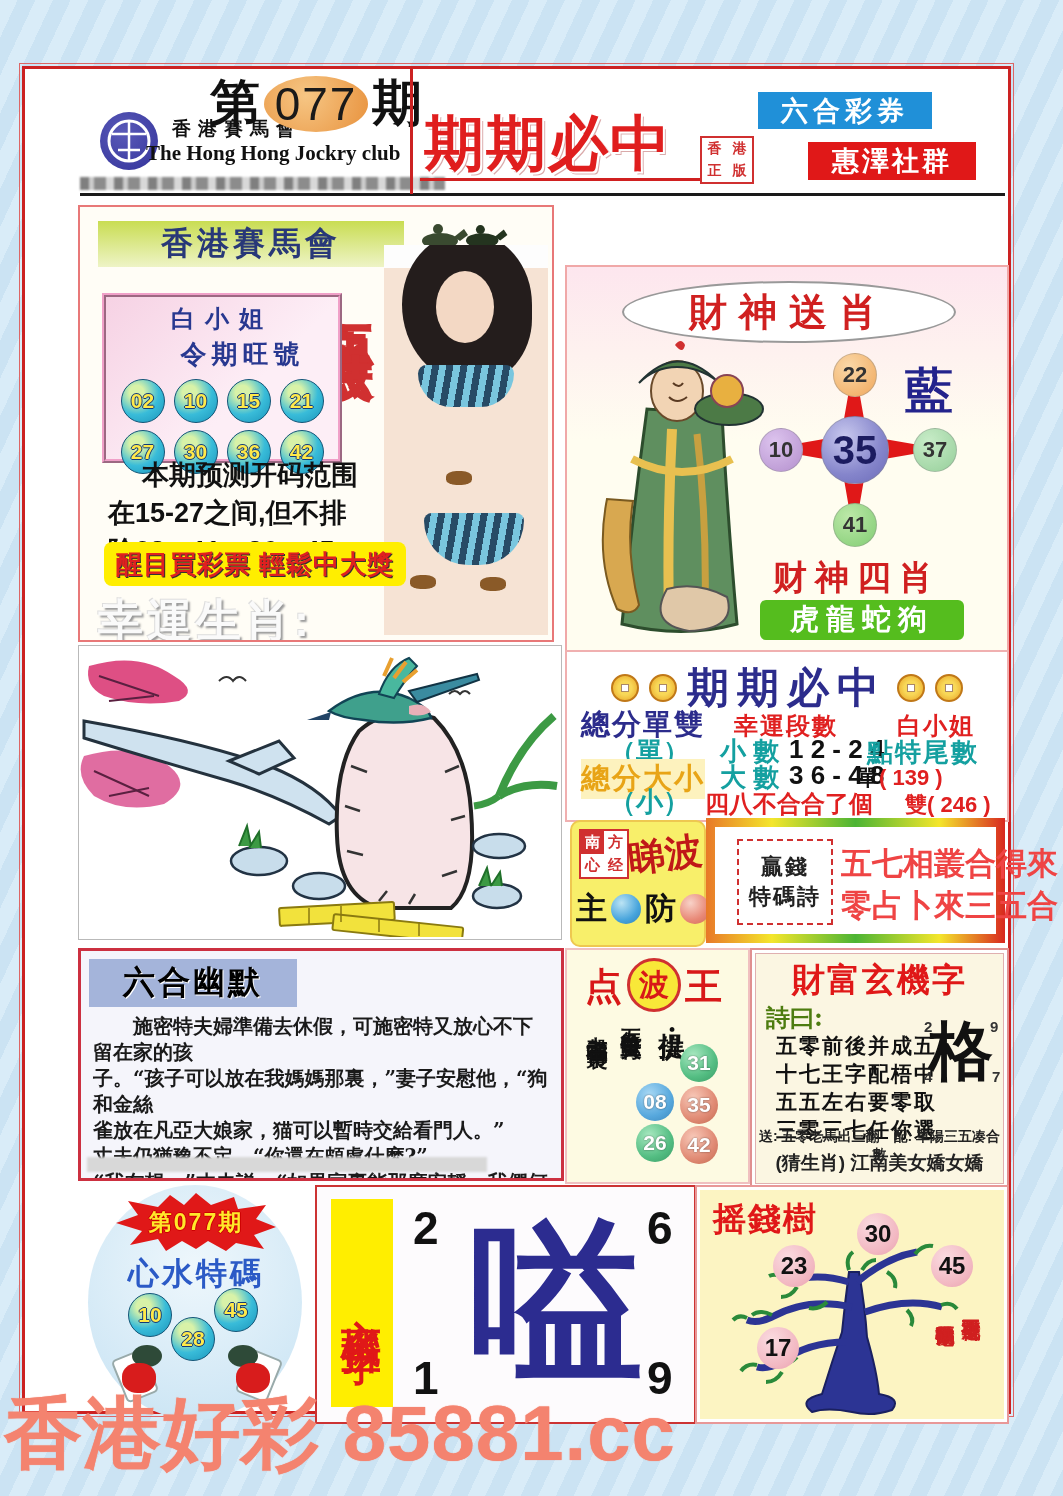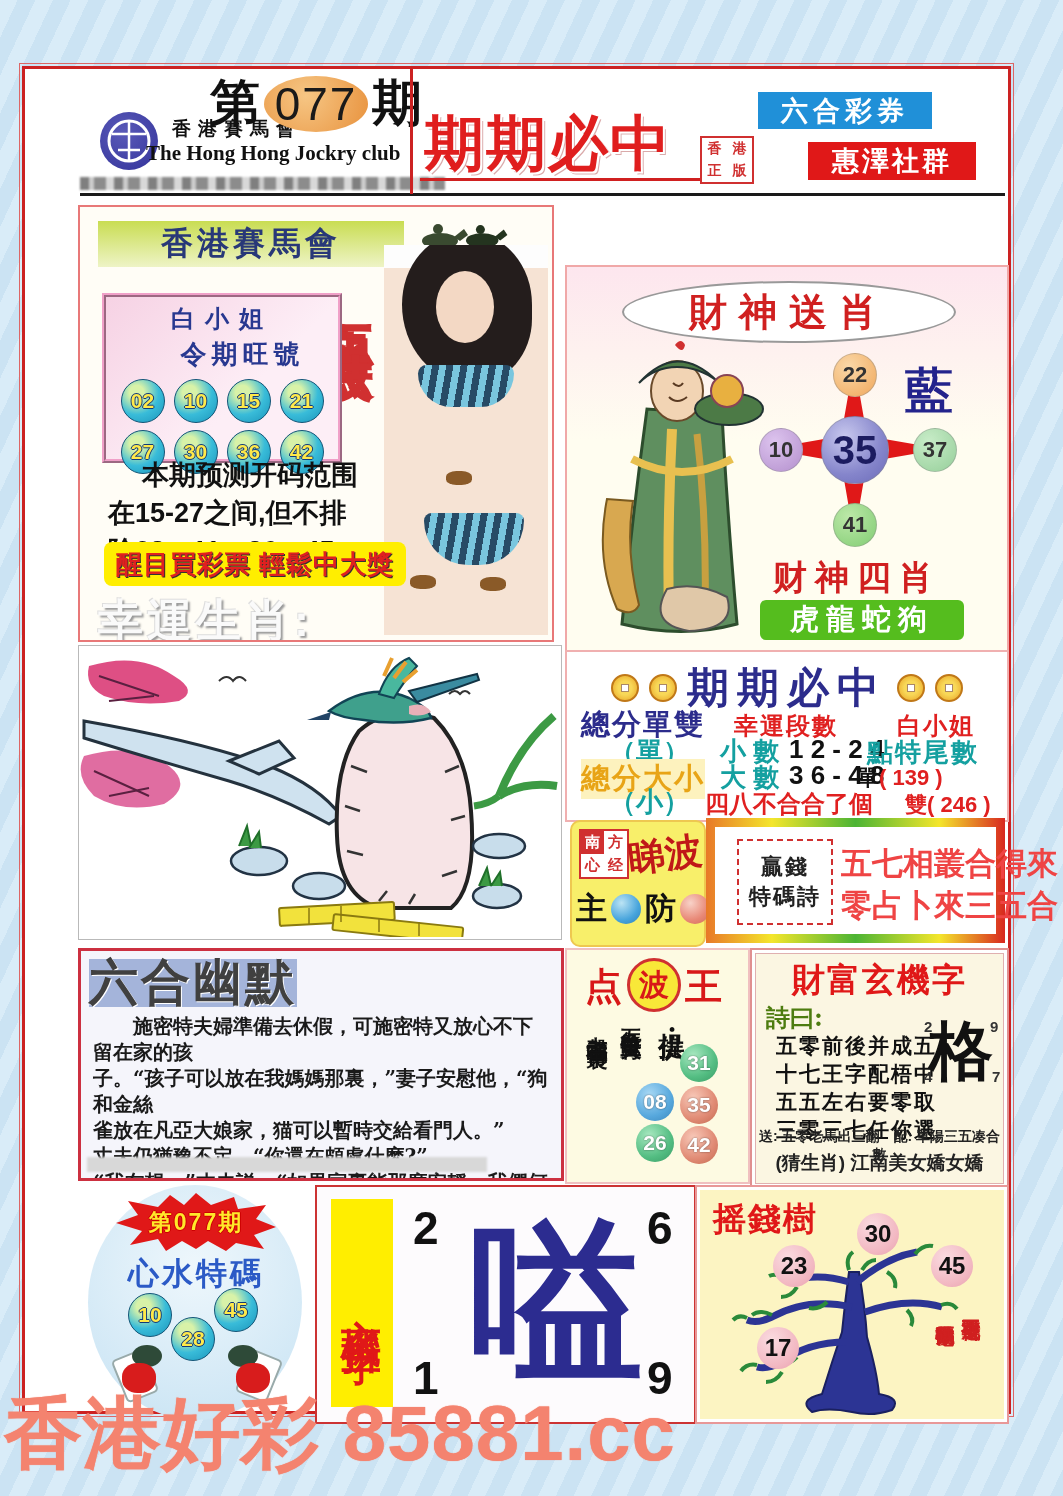--- a/index.html
+++ b/index.html
@@ -113,21 +113,21 @@
     background:linear-gradient(90deg,#e87828,#f4e62c 22%,#4cb434 50%,#f4e62c 78%,#d82820);}
   .poembox .inner{position:absolute;left:9px;top:9px;right:9px;bottom:9px;background:#fff;}
   .pb-label{position:absolute;left:22px;top:12px;width:92px;height:82px;border:2px dashed #d03030;
     display:flex;flex-direction:column;align-items:center;justify-content:center;}
   .pb-label div{font-size:22px;font-weight:900;color:#222;font-family:"DejaVu Serif",serif;letter-spacing:2px;}
   .pb-line{position:absolute;left:126px;font-size:31px;font-weight:700;color:#ef4444;white-space:nowrap;}
   
   .humor{left:78px;top:948px;width:480px;height:227px;border:3px solid #cc3040;background:#f5f5fb;overflow:hidden;}
   .h-title{position:absolute;left:8px;top:8px;width:208px;height:48px;background:#a4b4da;
     display:flex;align-items:center;justify-content:center;}
-  .h-title span{font-size:49px;font-weight:900;color:#404040;letter-spacing:3px;text-shadow:1px 1px 0 #fff;}
+  .h-title span{font-size:32px;font-weight:900;color:#000000;letter-spacing:3px;text-shadow:1px 1px 0 #fff;}
   .h-sub{position:absolute;left:232px;top:17px;font-size:28px;font-weight:900;color:#e02020;}
   .h-body{position:absolute;left:12px;top:62px;width:458px;font-family:"DejaVu Serif",serif;
     font-size:20px;font-weight:bold;color:#1a1a1a;line-height:26px;}
   .h-body div:first-child{text-indent:2em;}
   .h-erase{position:absolute;left:6px;top:206px;width:400px;height:15px;background:#d8d8d8;filter:blur(1px);}
   
   .dianbo{left:565px;top:948px;width:181px;height:232px;border:2px solid #f0c0c0;background:#fdfae2;overflow:hidden;}
   .db-t{position:absolute;font-size:37px;font-weight:900;color:#d81818;font-family:"DejaVu Serif",serif;}
   .db-circle{position:absolute;left:60px;top:8px;width:48px;height:48px;border:3px solid #d03030;border-radius:50%;
     background:#f8e838;display:flex;align-items:center;justify-content:center;}

